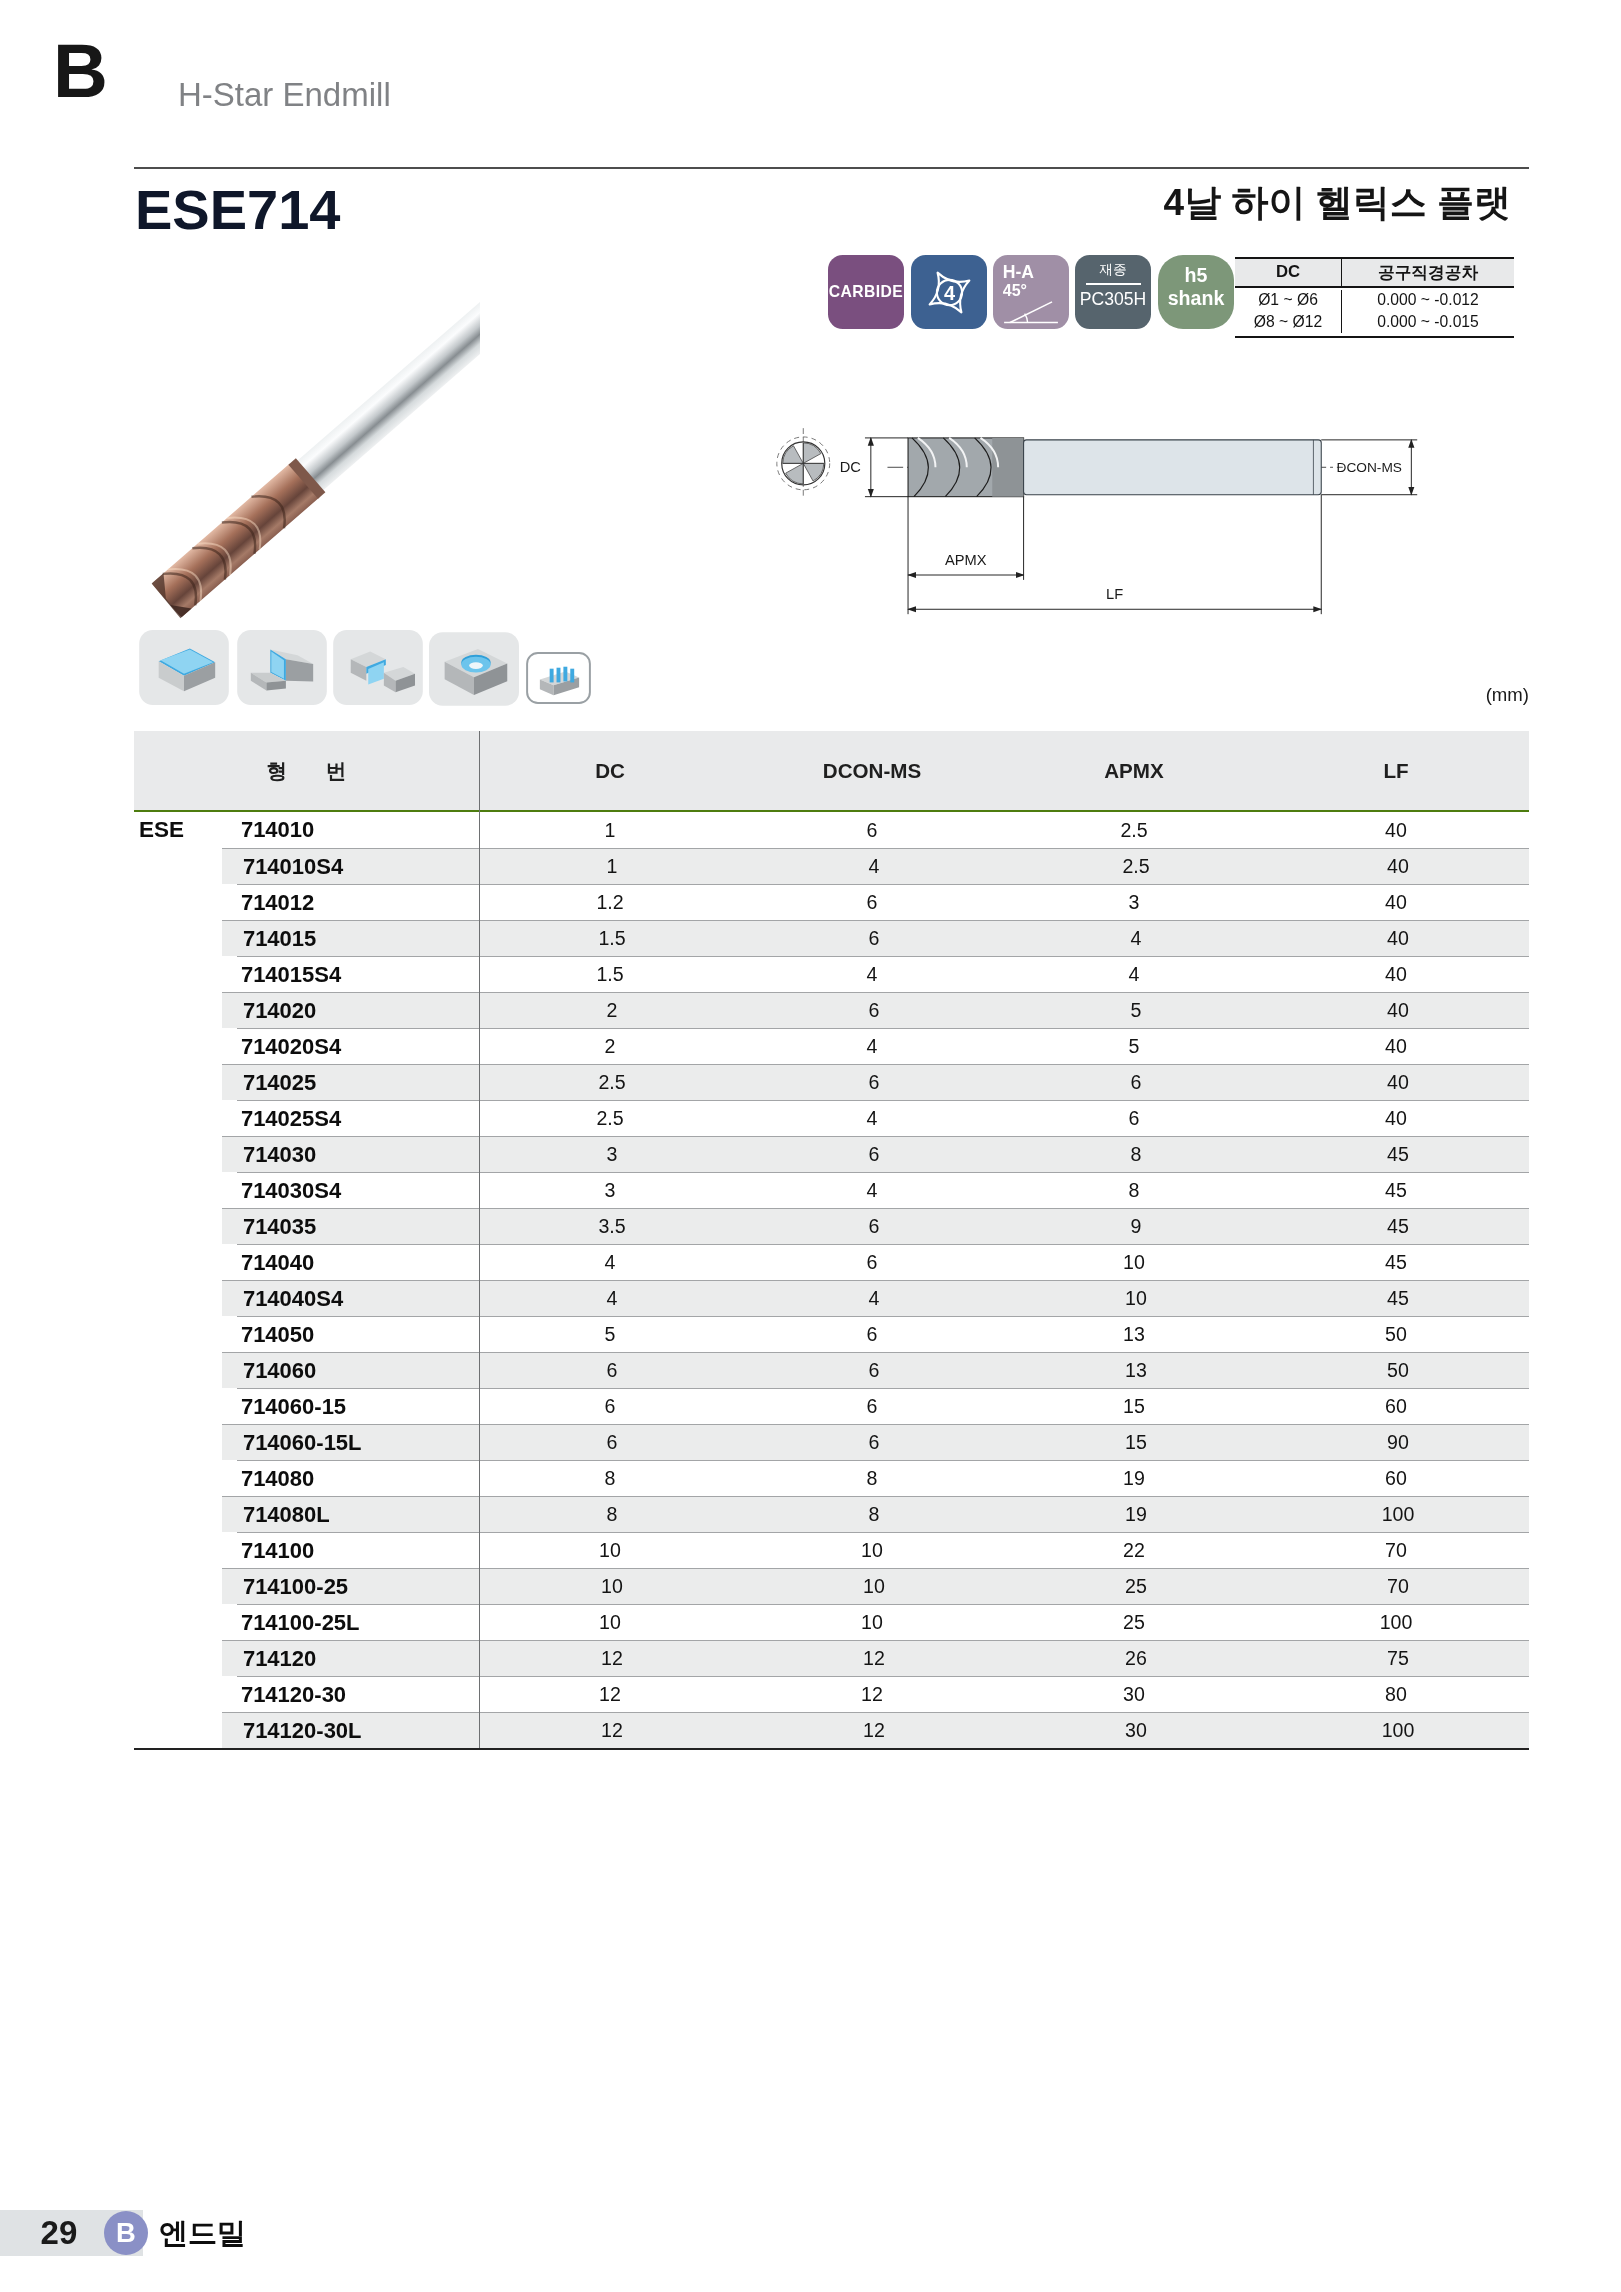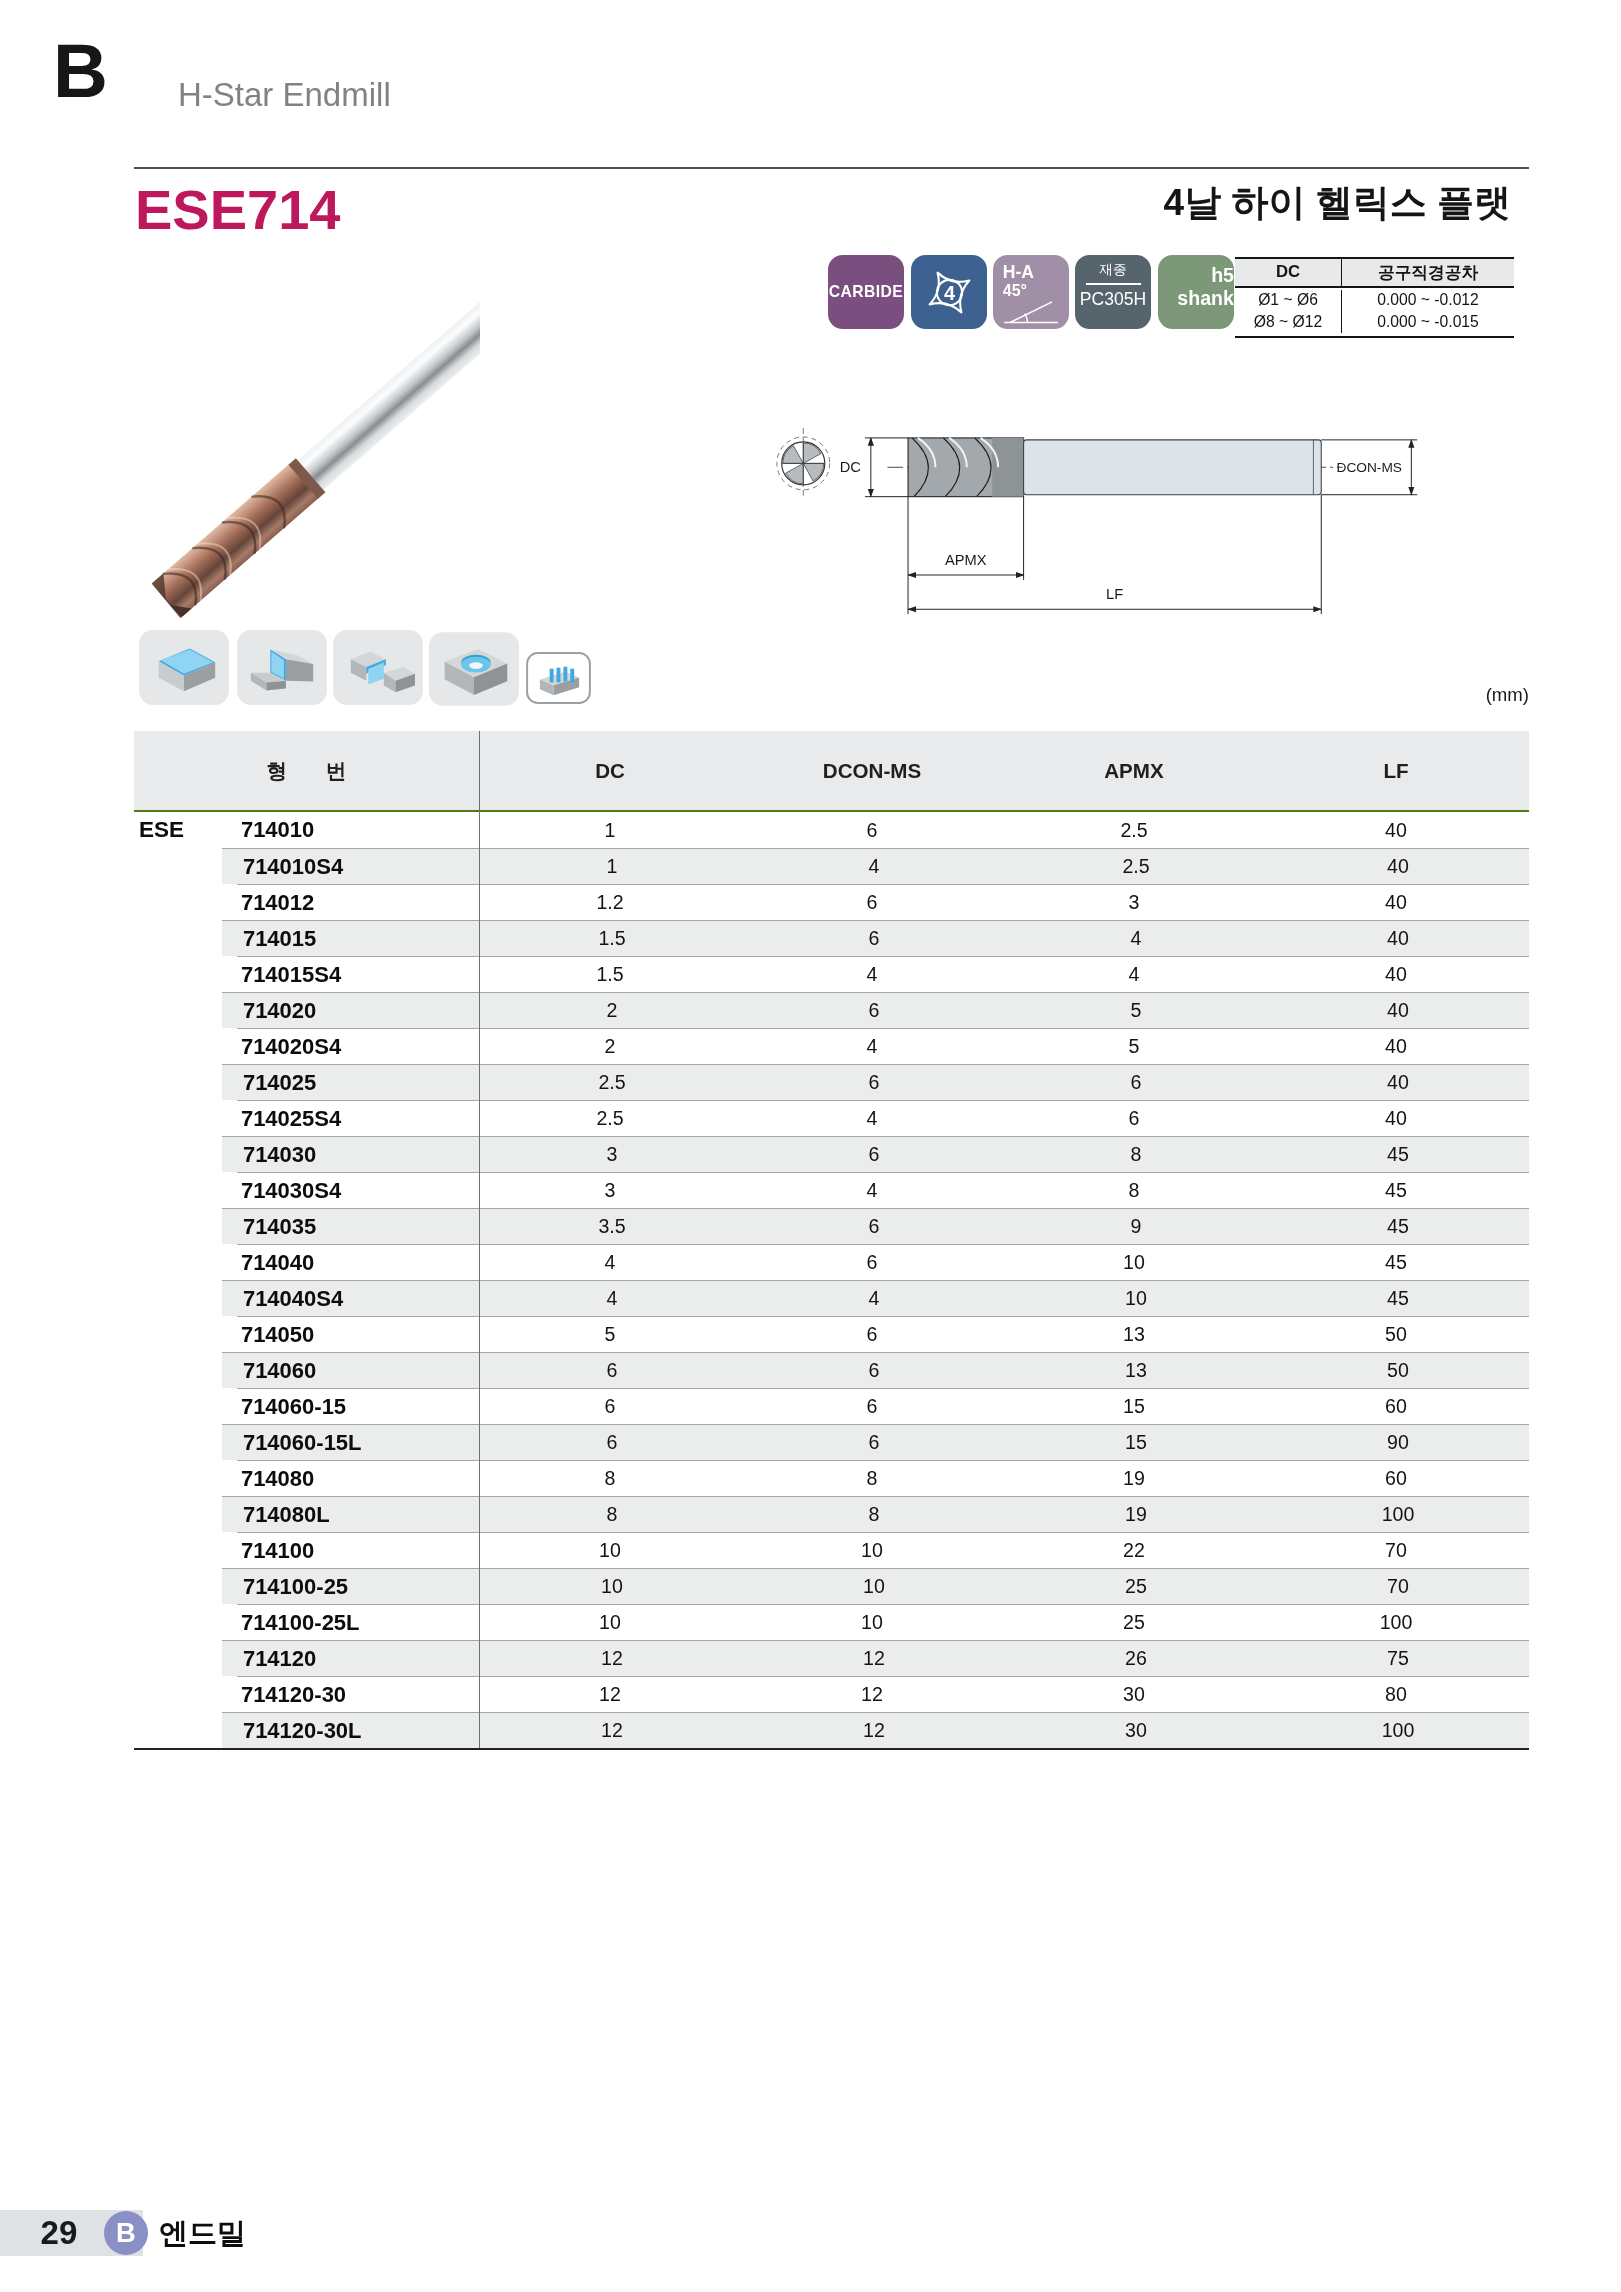--- a/index.html
+++ b/index.html
@@ -6,36 +6,36 @@
   #page{
     position:relative;width:1621px;height:2293px;background:#fff;overflow:hidden;
     font-family:"Liberation Sans","DejaVu Sans",sans-serif;color:#111;
   }
   .abs{position:absolute;}
 
   
   .sec-letter{left:53px;top:33px;font-size:76px;font-weight:bold;color:#171717;line-height:1;}
   .sec-title{left:178px;top:78px;font-size:33px;font-weight:normal;color:#808285;line-height:1;}
   .header-rule{left:134px;top:167px;width:1395px;height:2px;background:#4d4d4d;}
-  .product-code{left:135px;top:182px;font-size:56px;font-weight:bold;color:#be185d;line-height:1;}
+  .product-code{left:135px;top:182px;font-size:56px;font-weight:bold;color:#0f172a;line-height:1;}
   .product-title-kr{left:941px;top:184px;width:570px;text-align:right;font-size:37px;font-weight:bold;color:#151515;line-height:1;}
 
   
   .badge{position:absolute;top:255px;width:76px;height:74px;border-radius:14.7px;color:#fff;overflow:hidden;}
   .badge-carbide{left:828px;display:flex;align-items:center;justify-content:center;
     font-size:15.7px;font-weight:bold;letter-spacing:0.4px;}
   .badge-flutes{left:911px;display:flex;align-items:center;justify-content:center;}
   .badge-helix{left:993px;}
   .badge-helix .l1{position:absolute;left:9.8px;top:6.9px;font-size:17.6px;font-weight:bold;}
   .badge-helix .l2{position:absolute;left:9.8px;top:26.5px;font-size:16px;font-weight:bold;}
   .badge-grade{left:1075px;text-align:center;}
   .badge-grade .gl{margin-top:5.9px;font-size:13.7px;}
   .badge-grade .gdiv{margin:3.9px auto 3.9px;width:55px;height:2px;background:#fff;}
   .badge-grade .gv{font-size:17.6px;font-weight:normal;}
-  .badge-shank{left:1158px;text-align:right;}
+  .badge-shank{left:1158px;text-align:center;border-radius:25px;}
   .badge-shank .s1{margin-top:9.8px;font-size:19.6px;font-weight:bold;line-height:1.1;}
   .badge-shank .s2{font-size:19.6px;font-weight:bold;line-height:1.3;}
 
   
   .tol-table{left:1235px;top:257px;width:279px;border-top:2px solid #141414;border-bottom:2px solid #141414;font-size:15.7px;color:#141414;}
   .tol-head{display:flex;height:26.5px;align-items:center;background:#e8e9ea;border-bottom:2px solid #141414;font-weight:bold;font-size:16.7px;}
   .tol-row{display:flex;height:21.6px;align-items:center;}
   .tol-body-pad{padding:2px 0 2.9px;}
   .tc1{width:106px;text-align:center;}
   .tc2{flex:1;text-align:center;border-left:1px solid #141414;align-self:stretch;display:flex;align-items:center;justify-content:center;}

